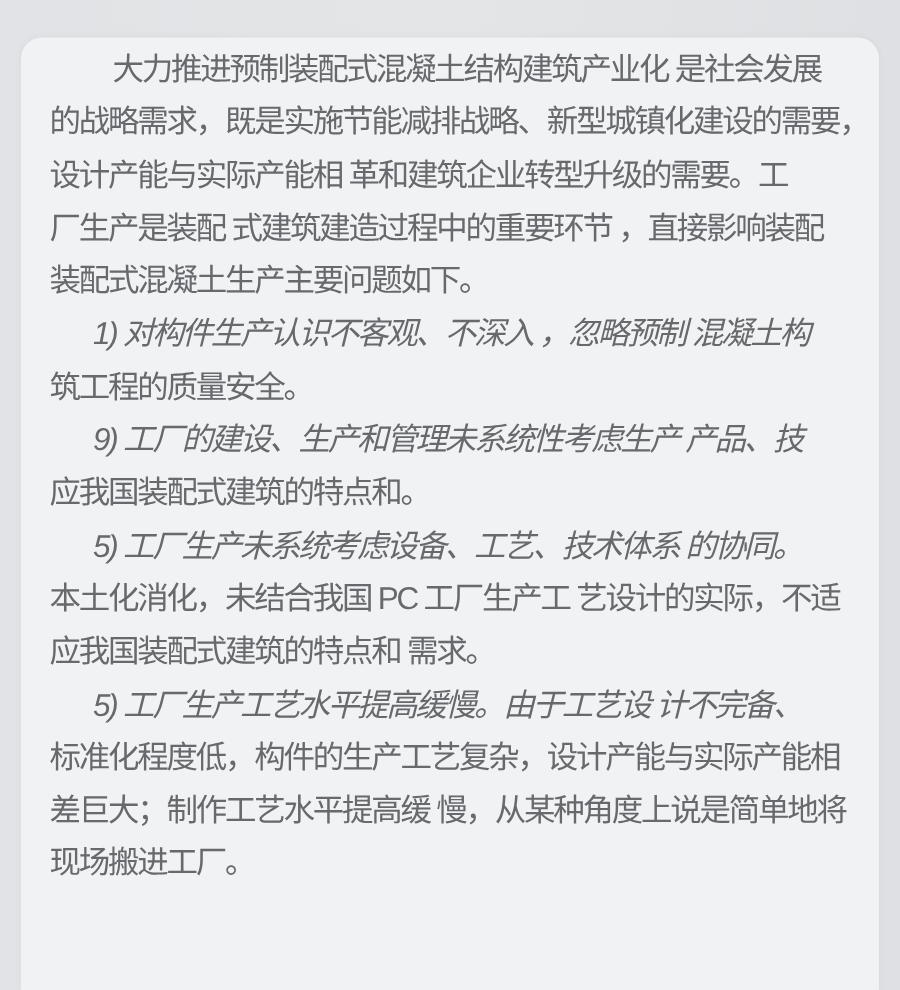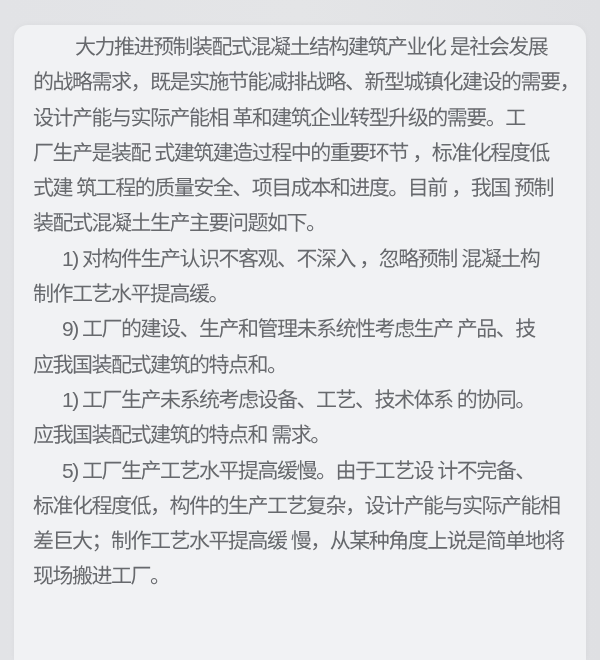--- a/index.html
+++ b/index.html
@@ -35,39 +35,39 @@
     color: #67696d;
     white-space: nowrap;
     filter: blur(0.35px);
     text-rendering: optimizeLegibility;
   }
   .line {
     height: 35.3px;
     overflow: hidden;
   }
   .ind-para { padding-left: 42px; }
-  .ind-num  { padding-left: 29px; }
+  .ind-num  { padding-left: 29px; font-style: italic; }
 </style>
 </head>
 <body>
 
 <div class="page">
   <div class="card">
     <div class="textblock">
       <div class="line ind-para">大力推进预制装配式混凝土结构建筑产业化 是社会发展</div>
       <div class="line">的战略需求，既是实施节能减排战略、新型城镇化建设的需要，</div>
       <div class="line">设计产能与实际产能相 革和建筑企业转型升级的需要。工</div>
-      <div class="line">厂生产是装配 式建筑建造过程中的重要环节 ，标准化程度低</div>
-      <div class="line">式建 筑工程的质量安全、项目成本和进度。目前 ，我国 预制</div>
+      <div class="line">厂生产是装配 式建筑建造过程中的重要环节 ，直接影响装配</div>
       <div class="line">装配式混凝土生产主要问题如下。</div>
       <div class="line ind-num">1) 对构件生产认识不客观、不深入 ，忽略预制 混凝土构</div>
-      <div class="line">制作工艺水平提高缓。</div>
+      <div class="line">筑工程的质量安全。</div>
       <div class="line ind-num">9) 工厂的建设、生产和管理未系统性考虑生产 产品、技</div>
       <div class="line">应我国装配式建筑的特点和。</div>
-      <div class="line ind-num">1) 工厂生产未系统考虑设备、工艺、技术体系 的协同。</div>
+      <div class="line ind-num">5) 工厂生产未系统考虑设备、工艺、技术体系 的协同。</div>
+      <div class="line">本土化消化，未结合我国 PC 工厂生产工 艺设计的实际，不适</div>
       <div class="line">应我国装配式建筑的特点和 需求。</div>
       <div class="line ind-num">5) 工厂生产工艺水平提高缓慢。由于工艺设 计不完备、</div>
       <div class="line">标准化程度低，构件的生产工艺复杂，设计产能与实际产能相</div>
       <div class="line">差巨大；制作工艺水平提高缓 慢，从某种角度上说是简单地将</div>
       <div class="line">现场搬进工厂。</div>
     </div>
   </div>
 </div>
 
 </body></html>

